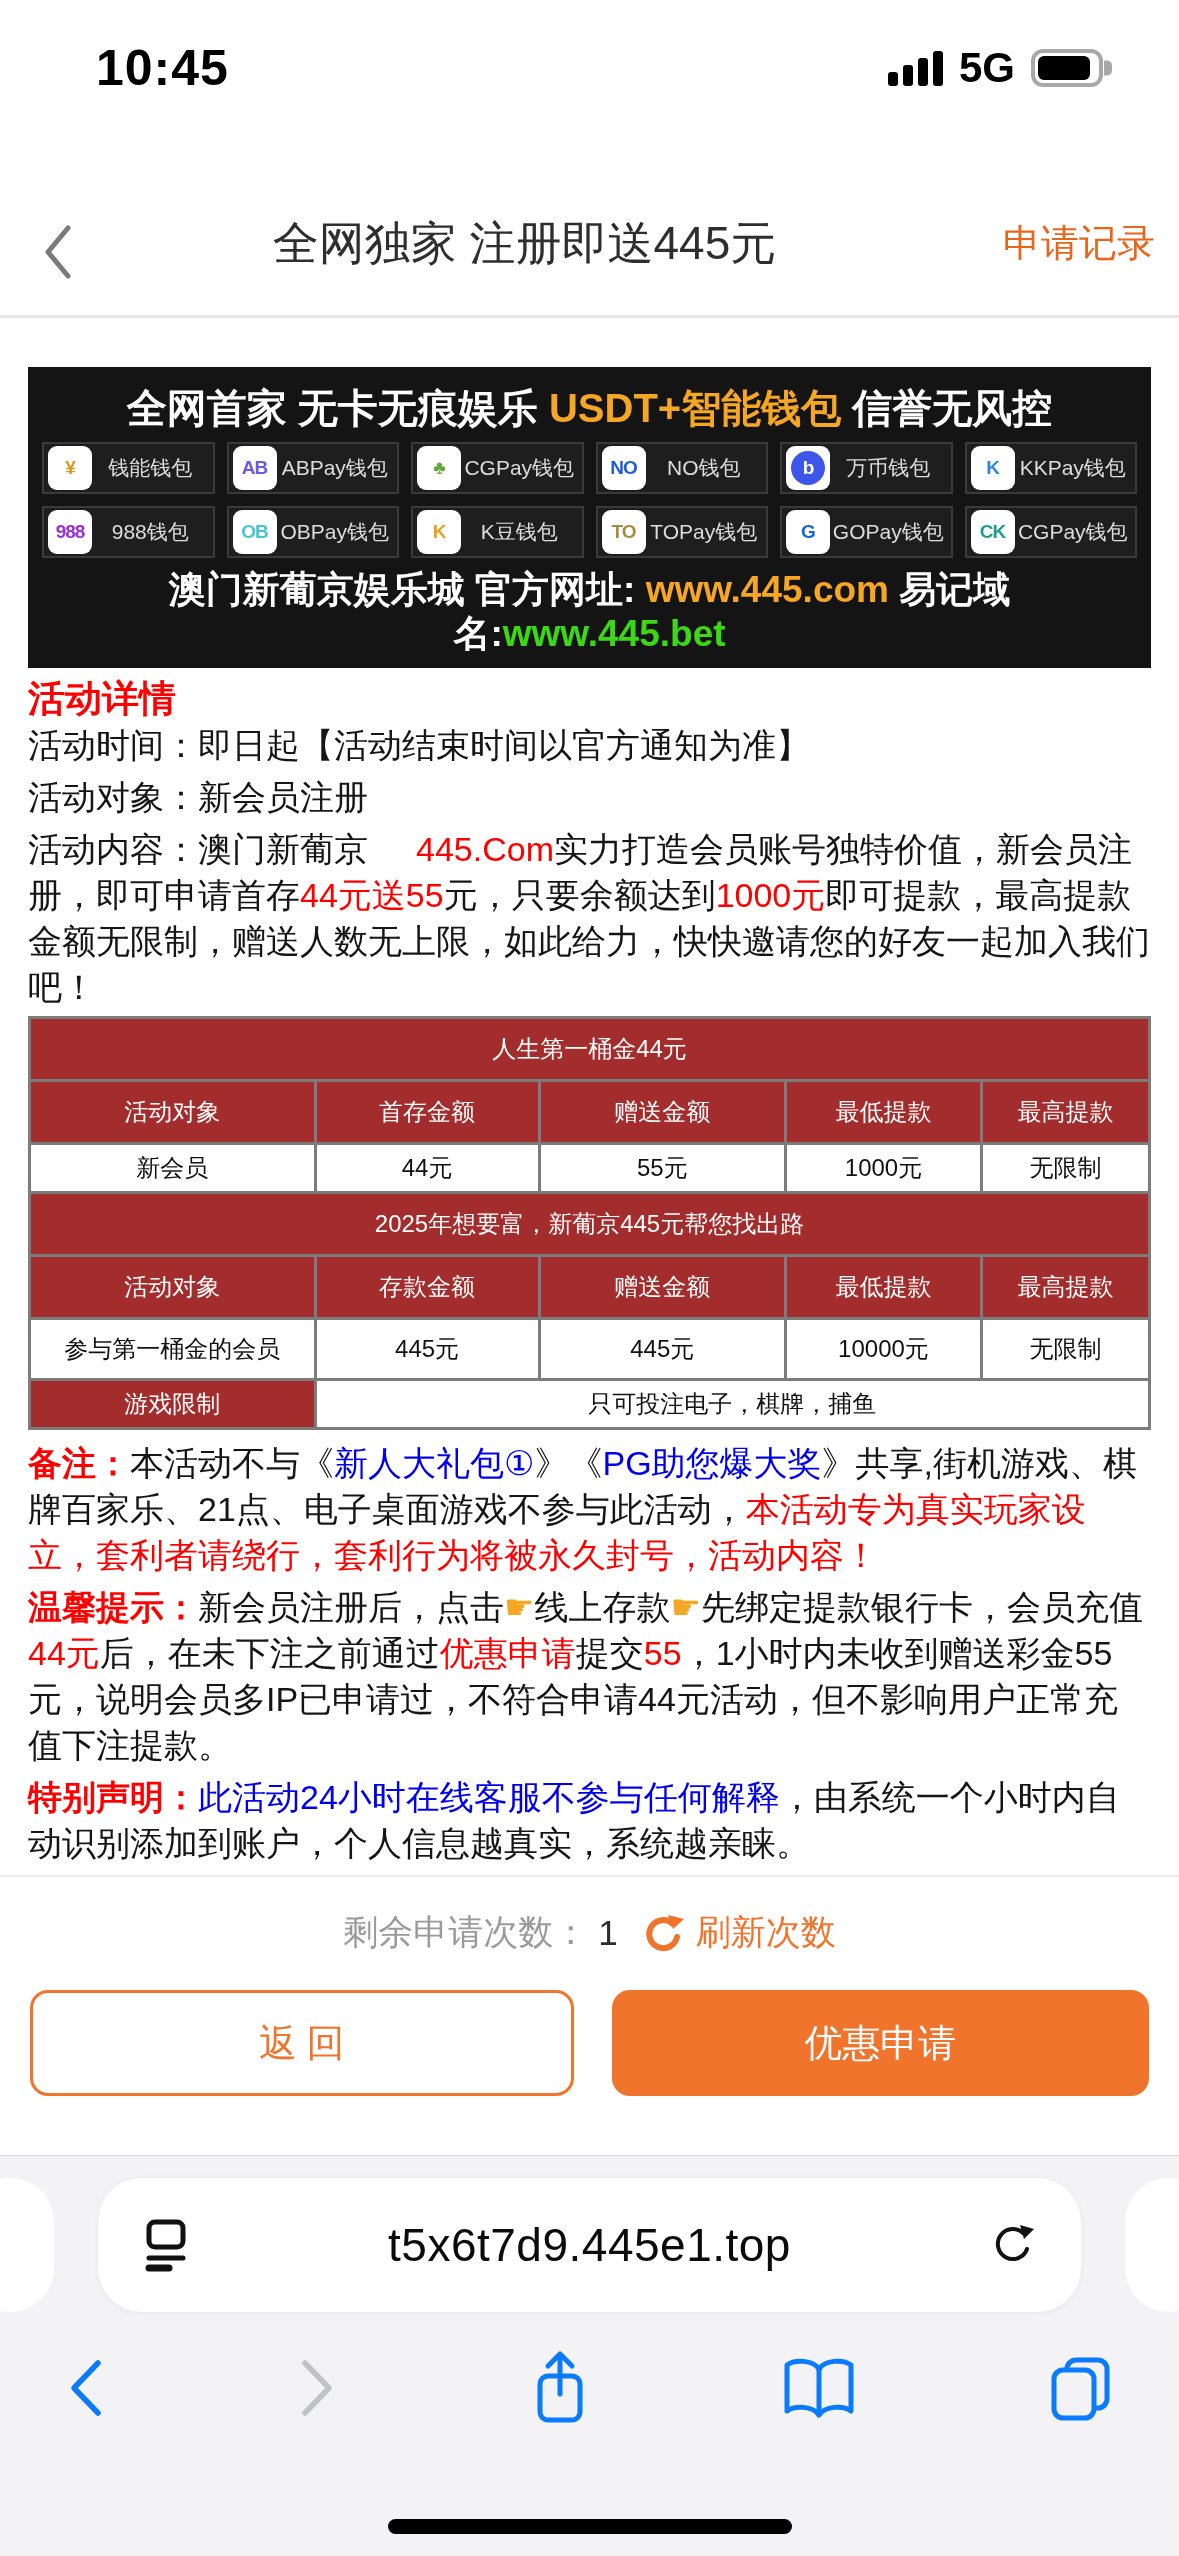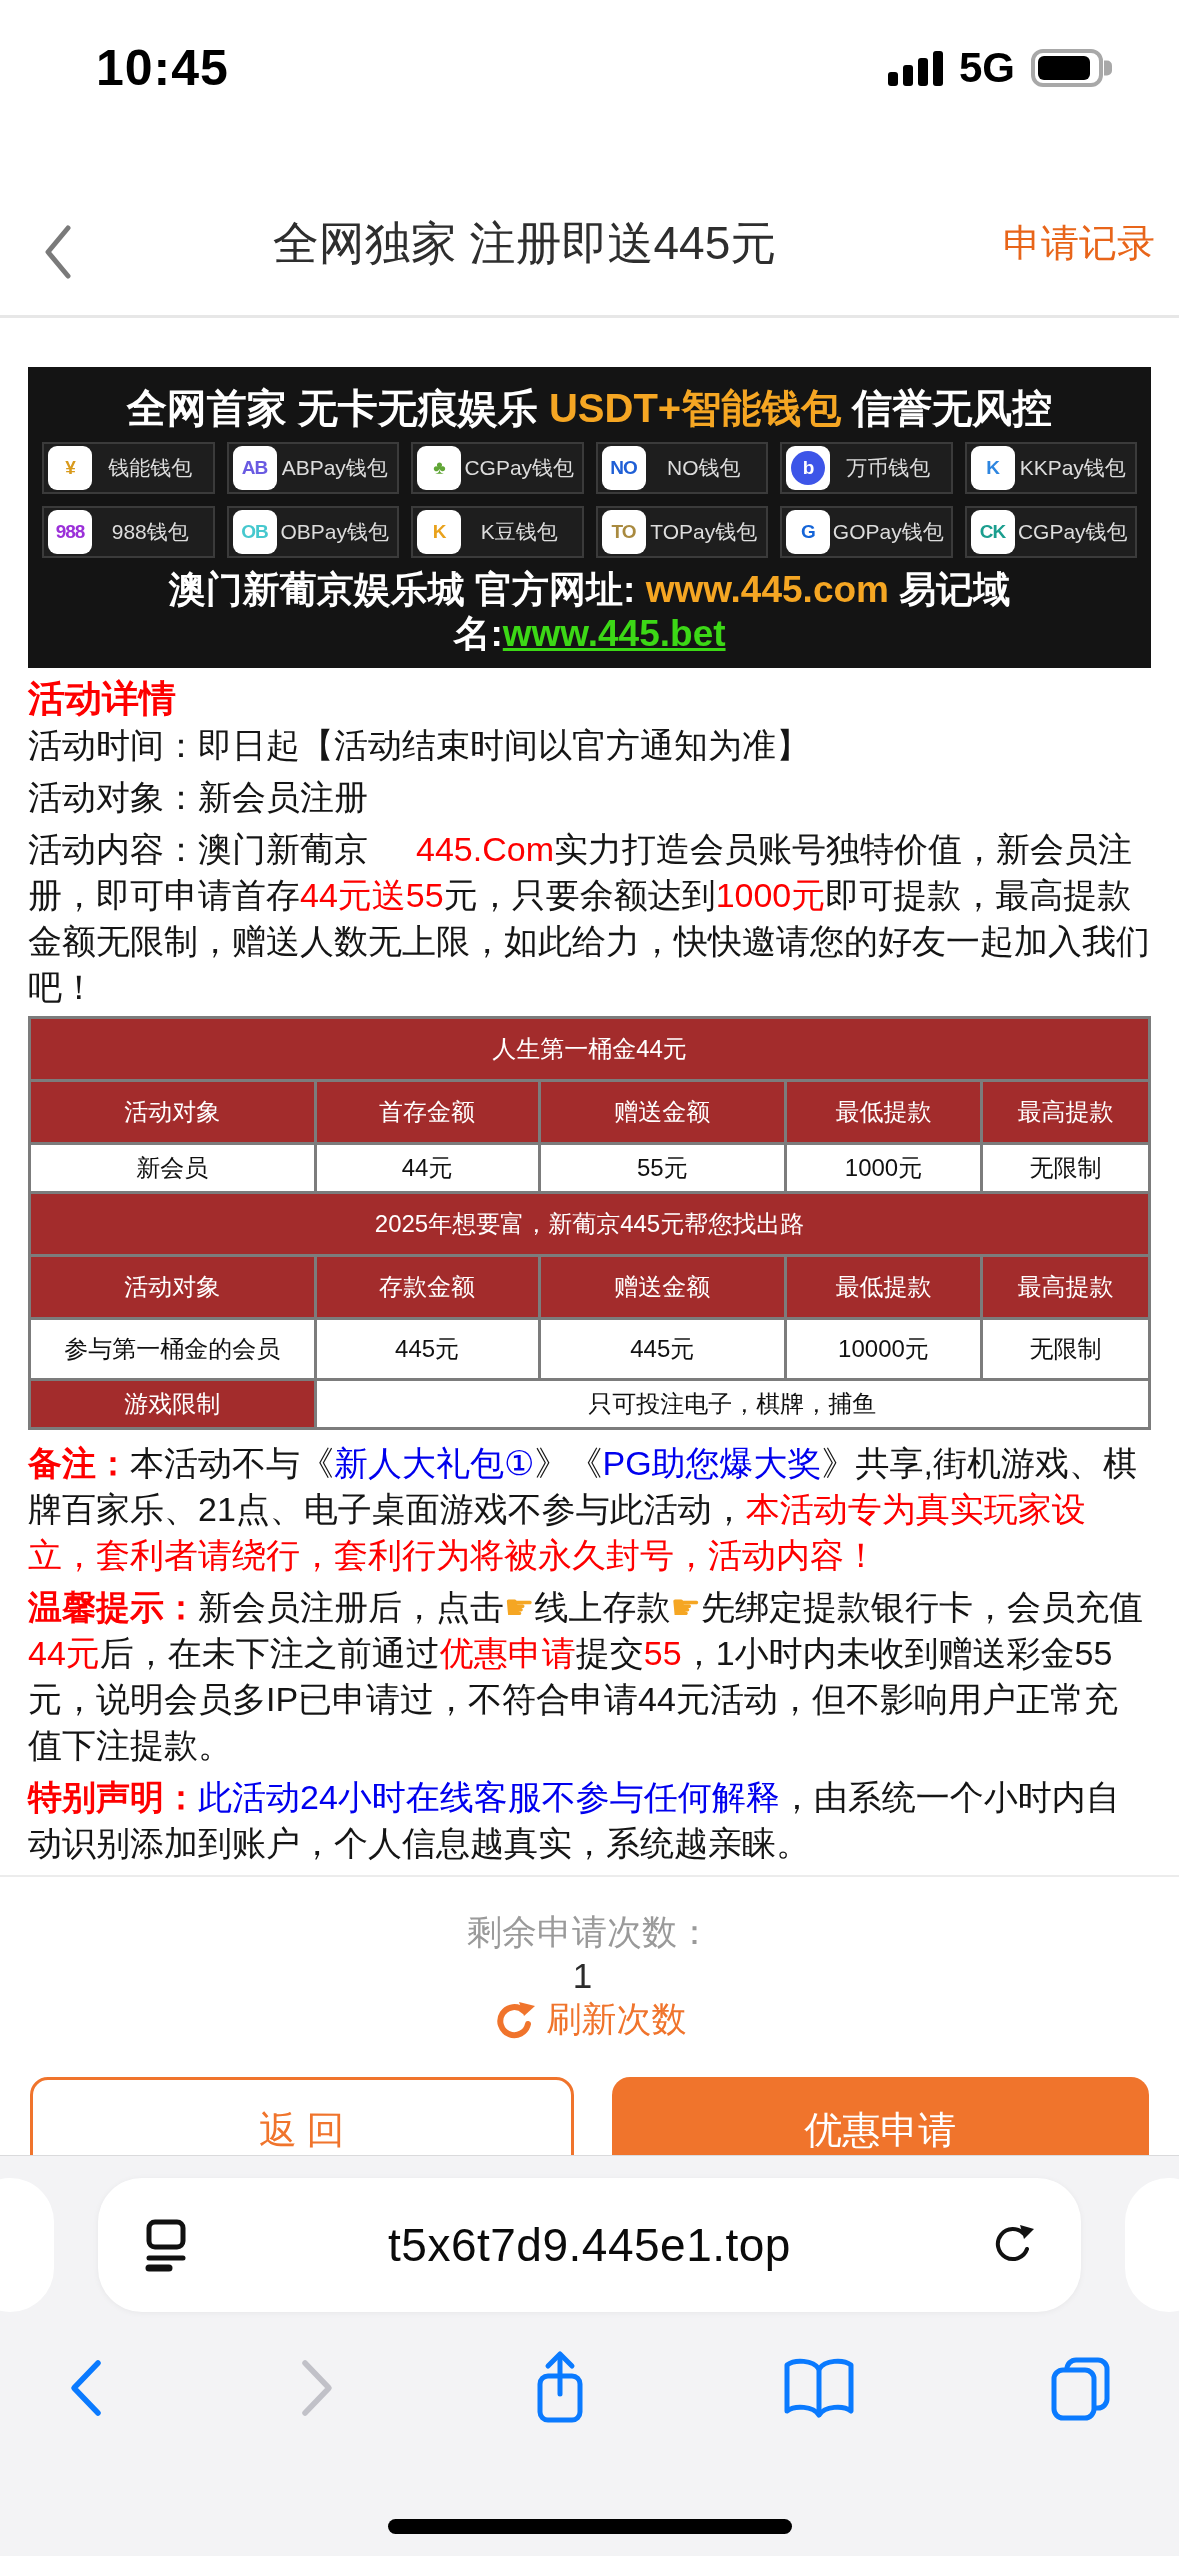--- a/index.html
+++ b/index.html
@@ -49,21 +49,21 @@
   .promo-table{width:1123px;margin:6px 28px 0;border-collapse:collapse;text-align:center;
     font-size:24px;color:#111;table-layout:fixed;}
   .promo-table td{border:3px solid #7C7C7C;padding:2px 4px;line-height:42px;word-break:break-all;}
   .cell-red{background:#A32C2C;color:#fff;}
   .tr-banner td,.tr-head td{padding:9px 4px;}
   .tr-data2 td{padding:8px 6px;}
 
   
   .footer{position:absolute;left:0;right:0;bottom:401px;height:280px;background:#fff;
     border-top:2px solid #ECECEC;box-sizing:border-box;}
-  .quota-row{display:flex;justify-content:center;align-items:center;margin-top:32px;font-size:35px;flex-direction:column;}
+  .quota-row{display:flex;justify-content:center;align-items:center;margin-top:32px;font-size:35px;}
   .quota-label{color:#9A9A9A;}
   .quota-count{color:#2b2b2b;margin:0 24px 0 10px;}
   .refresh-btn{display:flex;align-items:flex-end;gap:10px;color:#F0742C;cursor:pointer;}
   .btn-row{display:flex;gap:38px;margin:34px 30px 0;}
   .btn{flex:1;height:106px;border-radius:18px;display:flex;align-items:center;justify-content:center;
     font-size:38px;box-sizing:border-box;cursor:pointer;}
   .btn-back{border:3px solid #F0742C;color:#F0742C;background:#fff;font-family:Liberation Serif, serif;}
   .btn-apply{background:#F0742C;color:#fff;}
 
   
@@ -161,21 +161,21 @@
         </div>
         <div class="wallet-tile">
           <span class="wicon" style="color: rgb(21, 101, 216);">G</span>
           <span class="wlabel">GOPay钱包</span>
         </div>
         <div class="wallet-tile">
           <span class="wicon" style="color: rgb(27, 158, 143);">CK</span>
           <span class="wlabel">CGPay钱包</span>
         </div>
       </div>
-      <div class="banner-domain"><span>澳门新葡京娱乐城 官方网址: </span><span style="color: rgb(245, 166, 35);">www.445.com</span><span> 易记域名:</span><span style="color: rgb(60, 216, 22); text-decoration: underline;">www.445.bet</span></div>
+      <div class="banner-domain"><span>澳门新葡京娱乐城 官方网址: </span><span style="color: rgb(245, 166, 35);">www.445.com</span><span> 易记域名:</span><span style="color: rgb(60, 216, 22);">www.445.bet</span></div>
     </div>
 
     <div class="section-heading">活动详情</div>
     <p class="para"><span>活动时间：即日起【活动结束时间以官方通知为准】</span></p>
     <p class="para"><span>活动对象：新会员注册</span></p>
     <p class="para"><span>活动内容：澳门新葡京</span><span style="color: rgb(254, 0, 0); margin-left: 48px;">445.Com</span><span>实力打造会员账号独特价值，新会员注册，即可申请首存</span><span style="color: rgb(254, 0, 0);">44元送55</span><span>元，只要余额达到</span><span style="color: rgb(254, 0, 0);">1000元</span><span>即可提款，最高提款金额无限制，赠送人数无上限，如此给力，快快邀请您的好友一起加入我们吧！</span></p>
 
     <table class="promo-table">
       <colgroup>
           <col style="width:25.5%">

